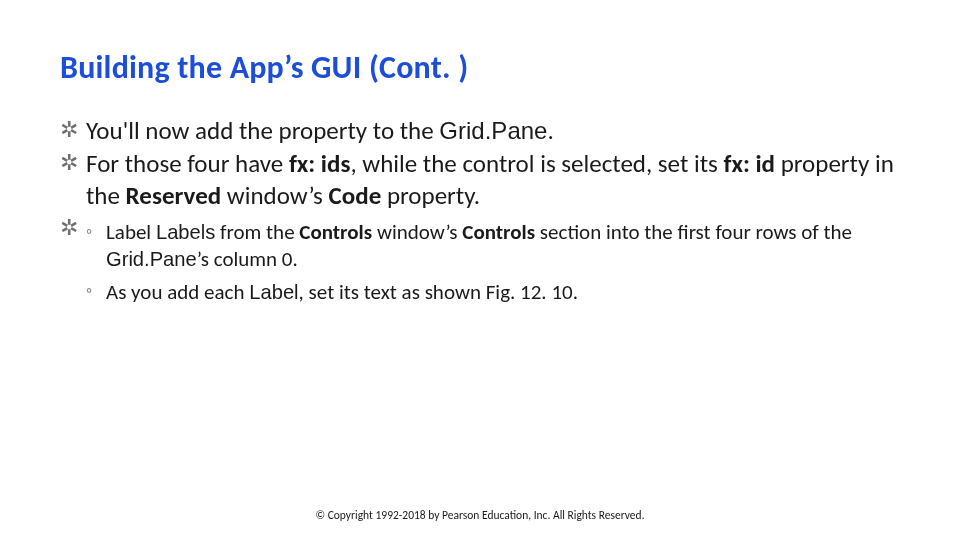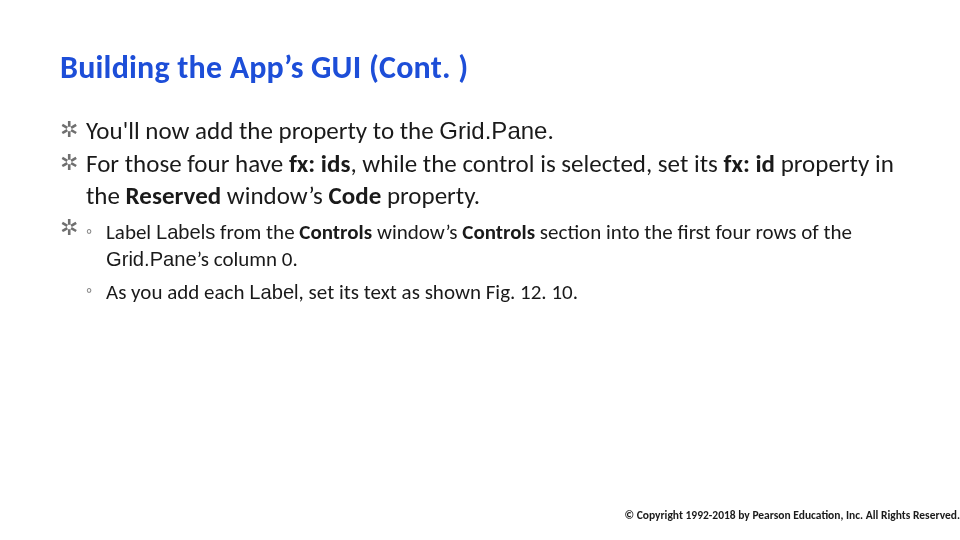--- a/index.html
+++ b/index.html
@@ -95,24 +95,24 @@
   .code {
     font-family: Liberation Sans, sans-serif;
     font-size: 0.96em;
   }
   .b { font-weight: 700; }
   .footer {
     position: absolute;
     bottom: 18px;
     left: 0;
     width: 100%;
-    text-align: right;
+    text-align: center;
     font-size: 11.5px;
     color: #1a1a1a;
-    font-weight: 700;
+    font-weight: 400;
   }
 </style>
 </head>
 <body>
 
 <div class="slide">
 
   <h1 class="title">Building the App’s GUI (Cont. )</h1>
 
   <ul class="main">

